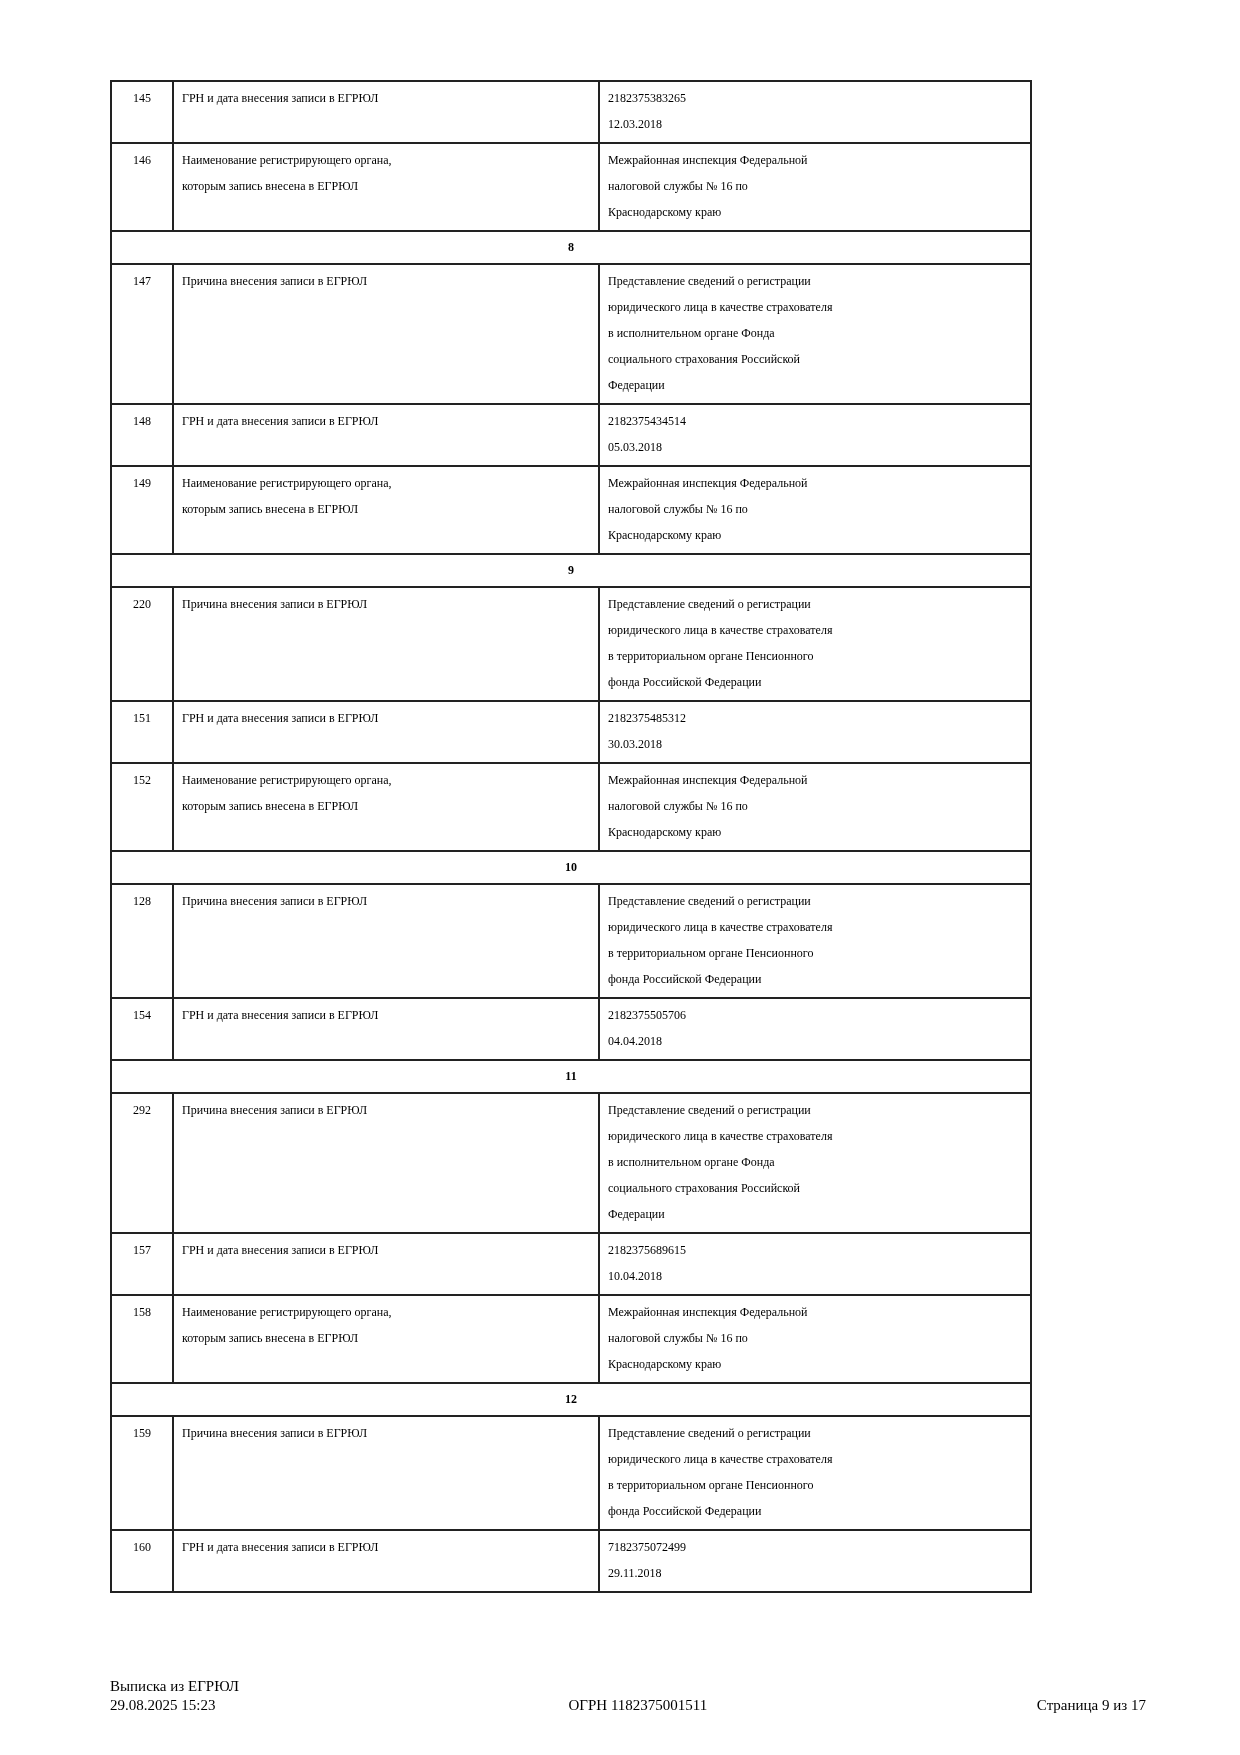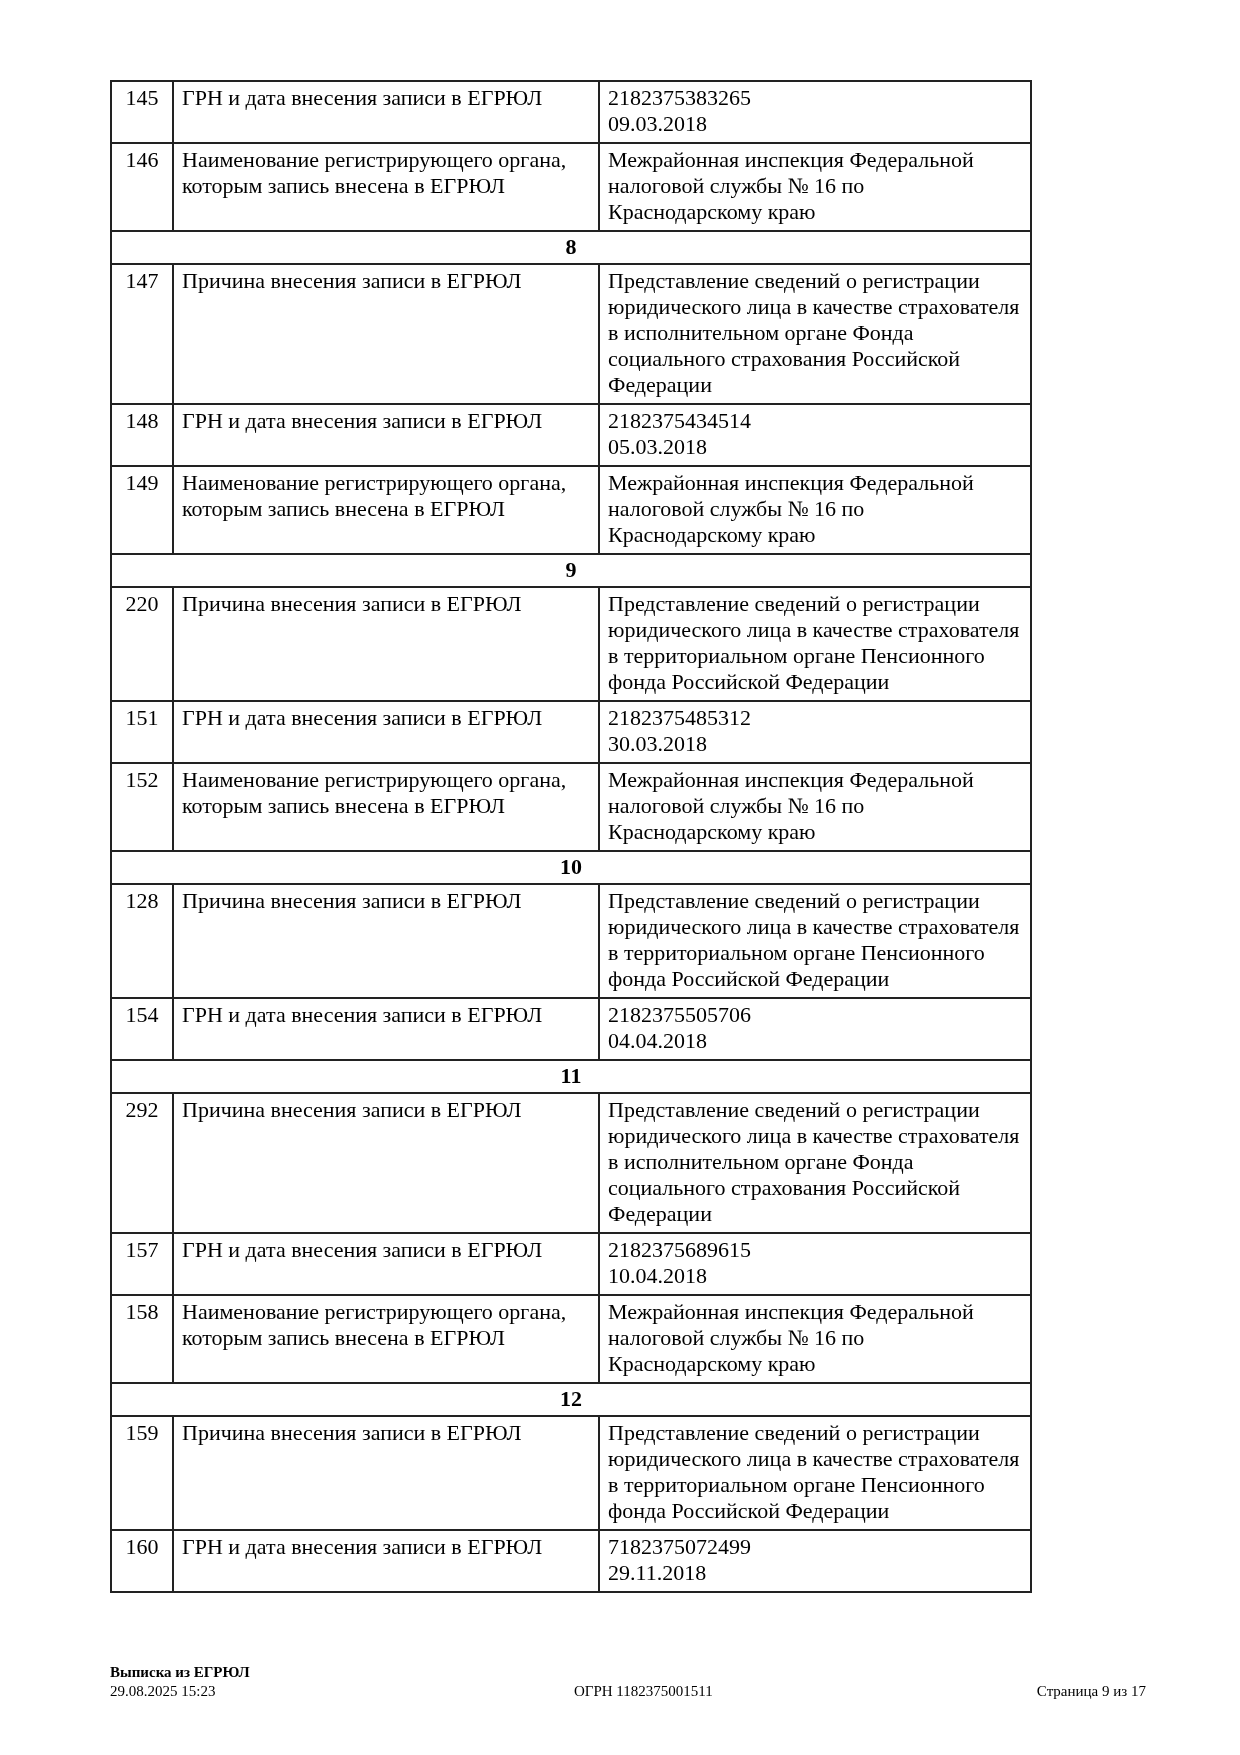--- a/index.html
+++ b/index.html
@@ -17,21 +17,21 @@
     position: absolute;
     left: 110px;
     top: 80px;
     width: 920px;
     border-collapse: collapse;
     table-layout: fixed;
   }
   .records-table td {
     border: 2px solid #222222;
     vertical-align: top;
-    font-size: 22px;
+    font-size: 12px;
     line-height: 26px;
     padding: 3px 8px 5px 8px;
     overflow: hidden;
   }
   .num-cell {
     text-align: center;
     padding-left: 2px !important;
     padding-right: 2px !important;
   }
   .section-cell {
@@ -44,21 +44,21 @@
     position: absolute;
     left: 110px;
     top: 1663px;
     width: 1036px;
     display: flex;
     justify-content: space-between;
     align-items: flex-end;
     font-size: 15px;
     line-height: 19px;
   }
-  .footer-title { font-weight: bold; }
+  .footer-title { font-weight: normal; margin-top: 14px; }
   .footer-center { text-align: left; }
   .footer-right { text-align: left; }
 </style>
 </head>
 <body>
 
 <div class="page">
 
   <table class="records-table">
     <colgroup>
@@ -69,21 +69,21 @@
     <tbody>
         <tr>
           <td class="num-cell">
             <div class="line">145</div>
           </td>
           <td class="label-cell">
             <div class="line">ГРН и дата внесения записи в ЕГРЮЛ</div>
           </td>
           <td class="value-cell">
             <div class="line">2182375383265</div>
-            <div class="line">09.03.2018</div>
+            <div class="line">12.03.2018</div>
           </td>
         </tr>
         <tr>
           <td class="num-cell">
             <div class="line">146</div>
           </td>
           <td class="label-cell">
             <div class="line">Наименование регистрирующего органа,</div>
             <div class="line">которым запись внесена в ЕГРЮЛ</div>
           </td>

